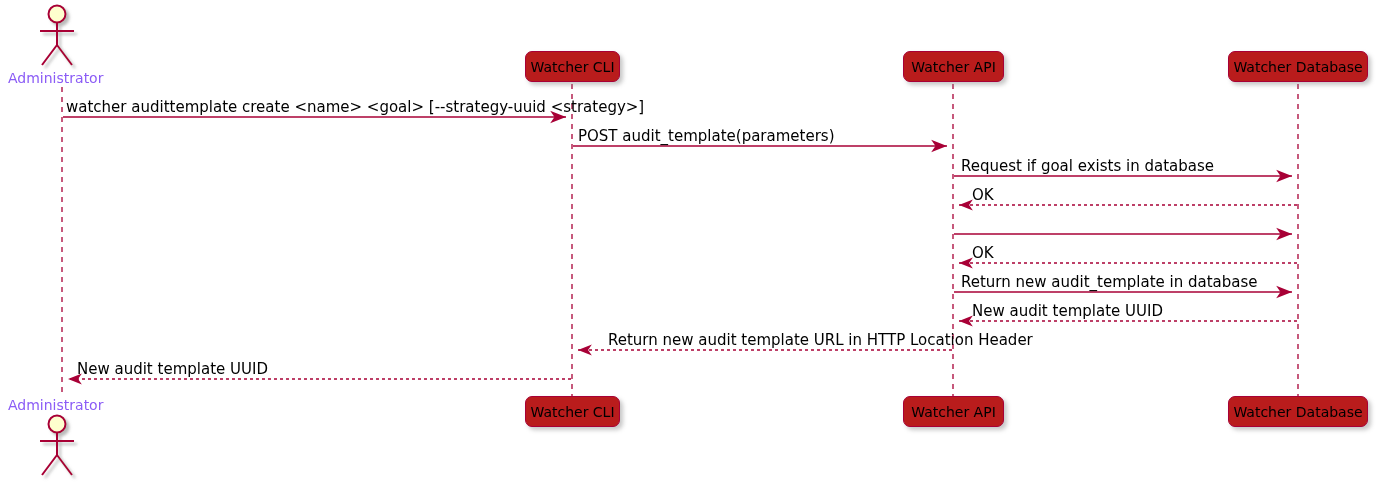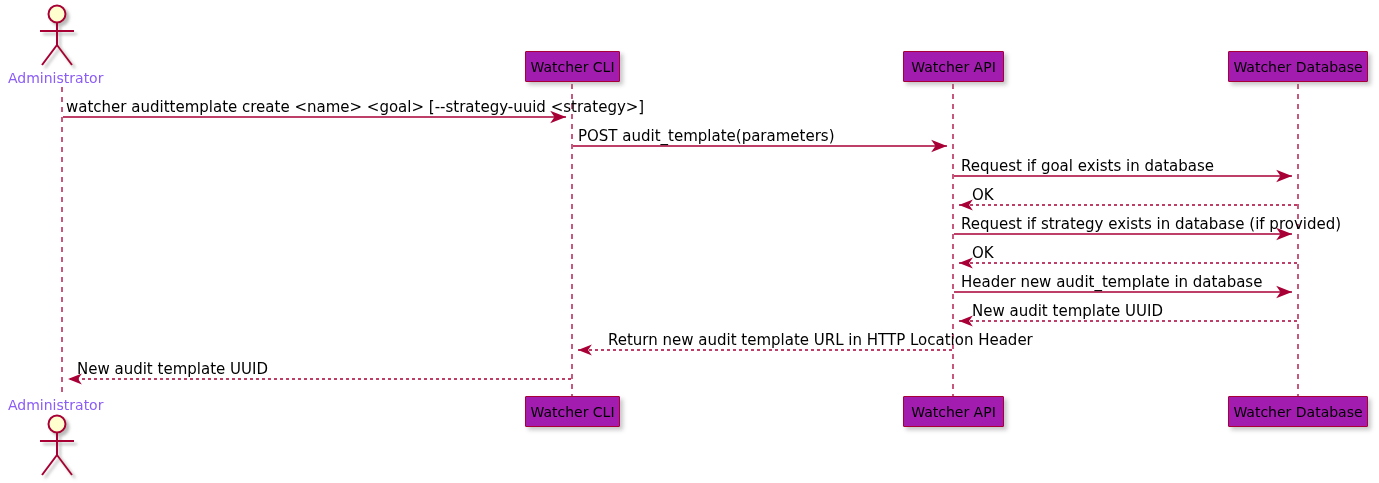--- a/index.html
+++ b/index.html
@@ -26,23 +26,23 @@
     position: absolute;
     font-family: "DejaVu Sans", sans-serif;
     font-size: 15px;
     color: #000000;
     white-space: nowrap;
     line-height: 15px;
   }
   .participant-box {
     position: absolute;
     box-sizing: border-box;
-    background: #a21caf;
+    background: #b91c1c;
     border: 1.5px solid #A80036;
-    border-radius: 1px;
+    border-radius: 7px;
     box-shadow: 3px 3px 4px rgba(130,130,130,0.45);
     display: flex;
     align-items: center;
     justify-content: center;
     font-family: "DejaVu Sans", sans-serif;
     font-size: 14px;
     color: #000000;
     white-space: nowrap;
   }
   .actor-label {
@@ -133,20 +133,19 @@
     <span>Watcher Database</span>
   </div>
 
   <div class="actor-label" style="left:8px; top:70px;">Administrator</div>
   <div class="actor-label" style="left:8px; top:397px;">Administrator</div>
 
   <div class="msg-label" style="left:66px; top:100px;">watcher audittemplate create &lt;name&gt; &lt;goal&gt; [--strategy-uuid &lt;strategy&gt;]</div>
   <div class="msg-label" style="left:578px; top:129px;">POST audit_template(parameters)</div>
   <div class="msg-label" style="left:961px; top:159px;">Request if goal exists in database</div>
   <div class="msg-label" style="left:972px; top:188px;">OK</div>
-  <div class="msg-label" style="left:961px; top:217px;">Request if strategy exists in database (if provided)</div>
   <div class="msg-label" style="left:972px; top:246px;">OK</div>
-  <div class="msg-label" style="left:961px; top:275px;">Header new audit_template in database</div>
+  <div class="msg-label" style="left:961px; top:275px;">Return new audit_template in database</div>
   <div class="msg-label" style="left:972px; top:304px;">New audit template UUID</div>
   <div class="msg-label" style="left:608px; top:333px;">Return new audit template URL in HTTP Location Header</div>
   <div class="msg-label" style="left:77px; top:362px;">New audit template UUID</div>
 
 </div>
 
 </body></html>

